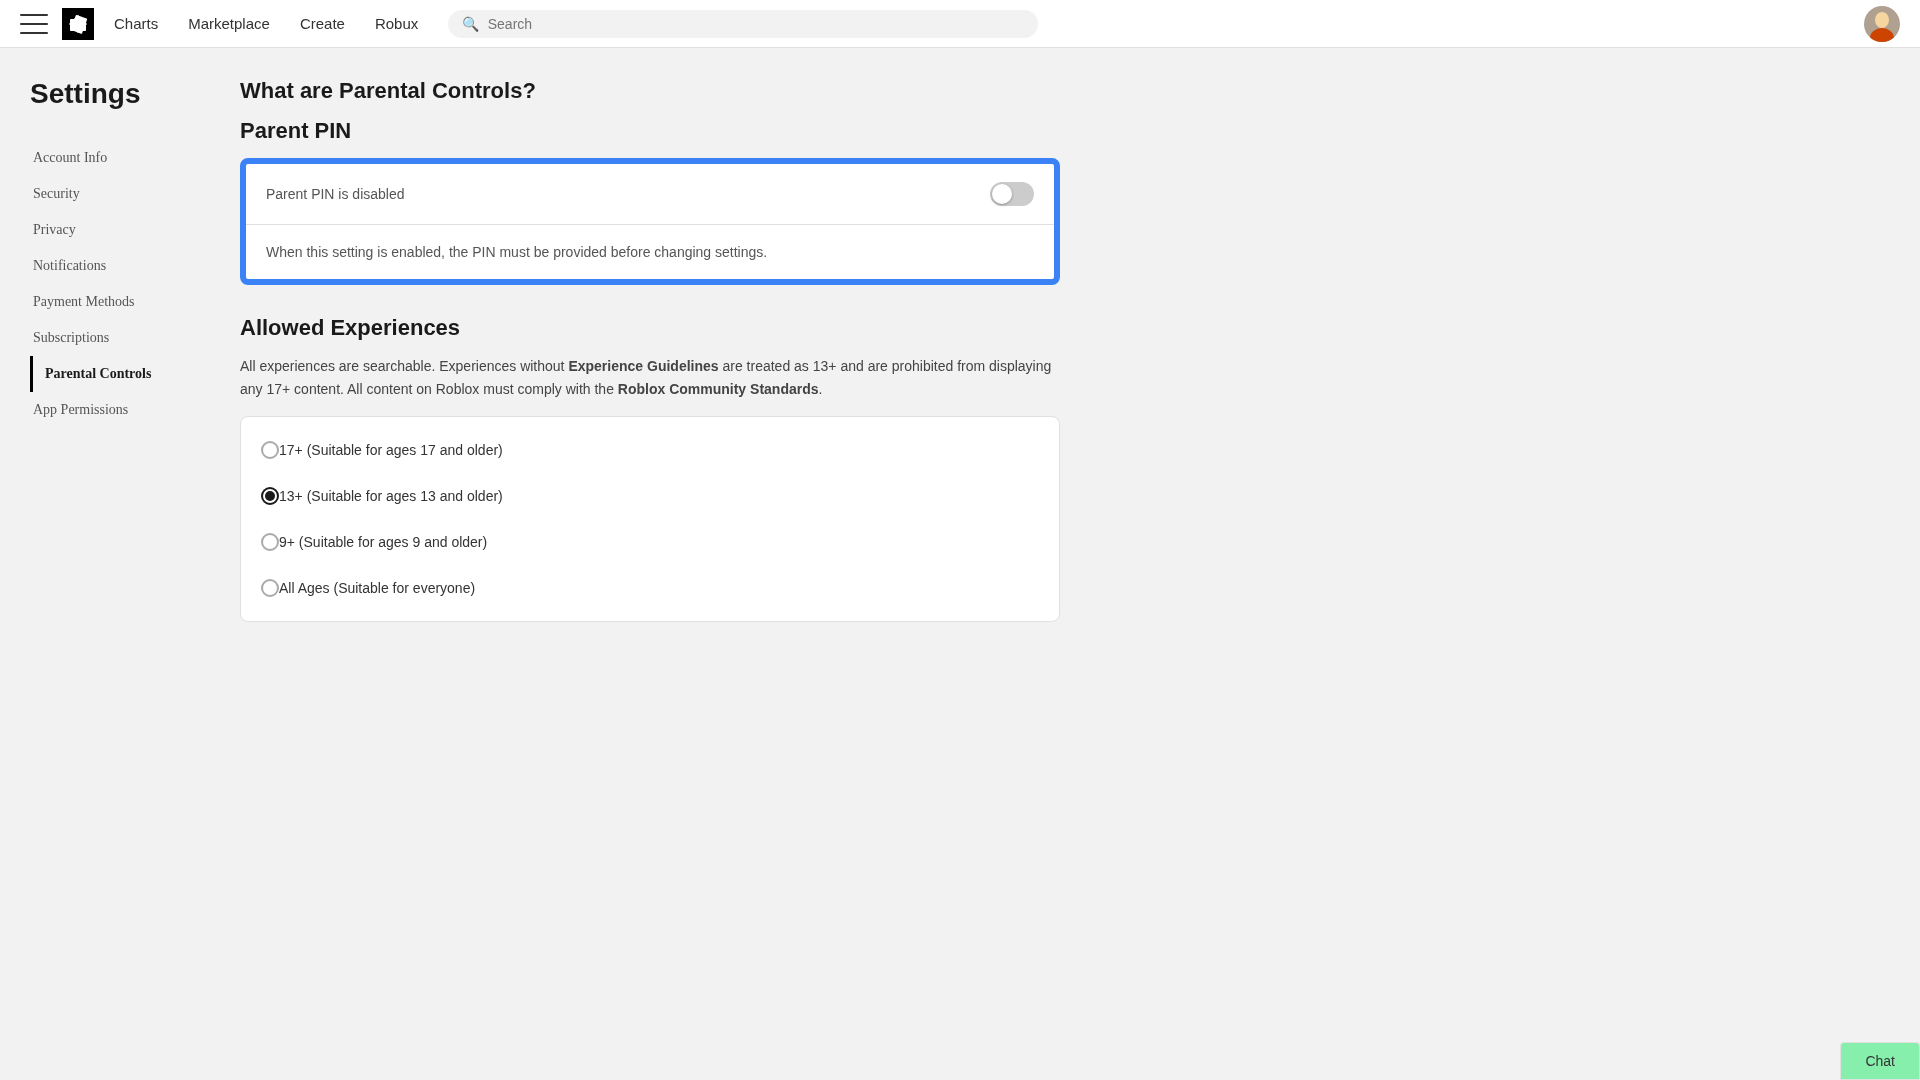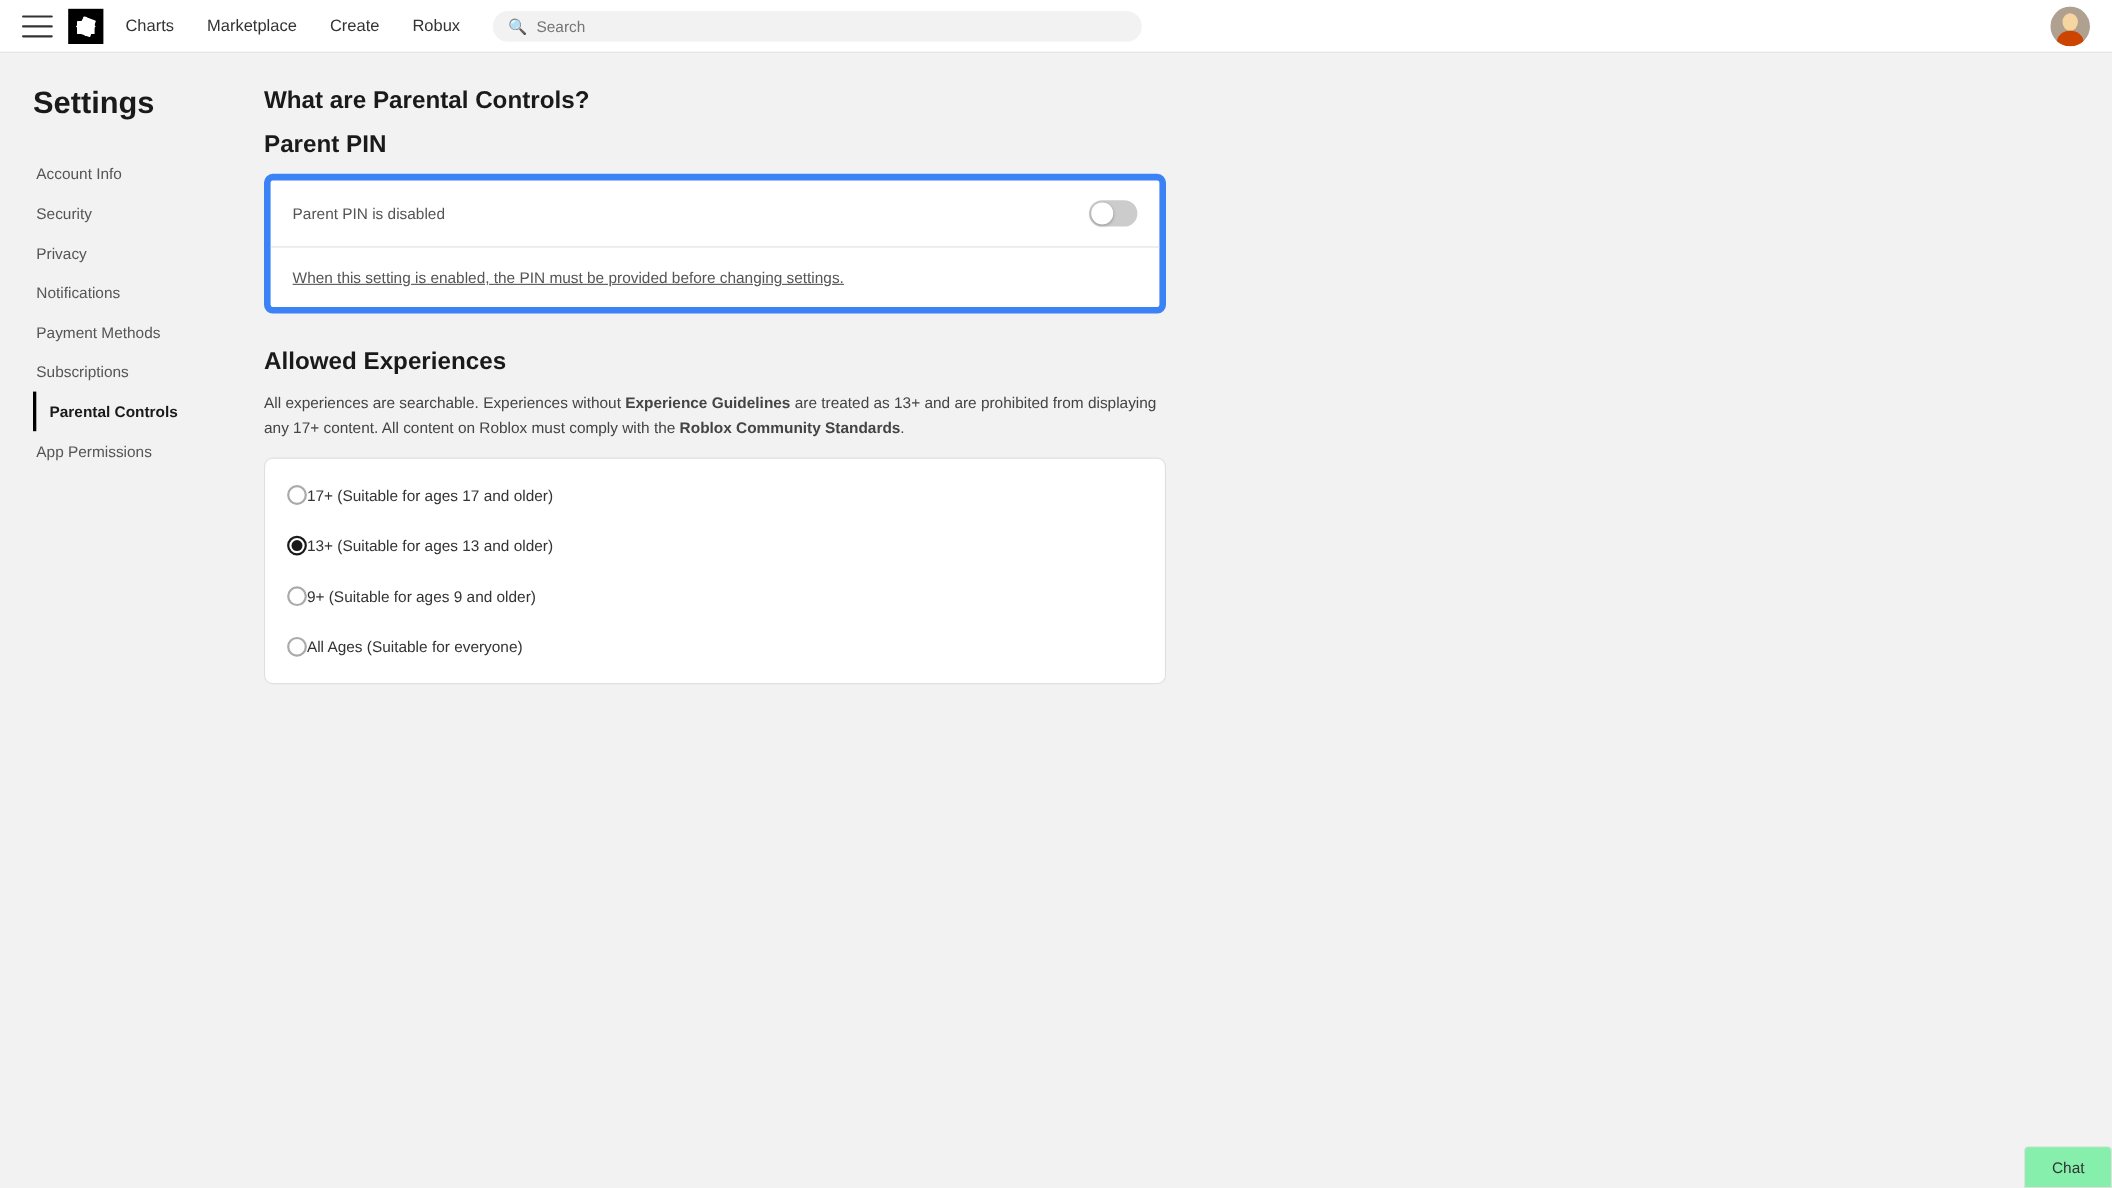--- a/index.html
+++ b/index.html
@@ -24,40 +24,40 @@
     .nav-search-icon { margin-right: 8px; color: #666; }
     .nav-right { margin-left: auto; display: flex; align-items: center; gap: 16px; }
     .nav-avatar { width: 36px; height: 36px; border-radius: 50%; background: #ccc; overflow: hidden; cursor: pointer; display: flex; align-items: center; justify-content: center; }
 
     
     .page { margin-top: 48px; display: flex; min-height: calc(100vh - 48px); background: #f2f2f2; }
 
     
     .sidebar { width: 200px; padding: 30px 0 30px 30px; flex-shrink: 0; }
     .page-title { font-size: 28px; font-weight: 700; margin-bottom: 30px; color: #1a1a1a; }
-    .sidebar-nav { display: flex; flex-direction: column; gap: 0; }
+    .sidebar-nav { display: flex; flex-direction: column; gap: 0; font-family: Liberation Serif, serif; }
     .sidebar-item {
       padding: 10px 16px 10px 0; font-size: 14px; color: #555; cursor: pointer;
       border-left: 3px solid transparent; text-decoration: none; display: block;
     }
     .sidebar-item.active { color: #1a1a1a; font-weight: 600; border-left: 3px solid #000; padding-left: 12px; }
 
     
     .main { flex: 1; padding: 30px 40px; max-width: 900px; }
 
     .section-title { font-size: 22px; font-weight: 700; margin-bottom: 14px; color: #1a1a1a; }
     .section-desc { font-size: 14px; color: #444; line-height: 1.6; margin-bottom: 24px; }
 
     
     .pin-card { background: #fff; border: 6px solid #3b82f6; border-radius: 8px; margin-bottom: 30px; }
     .pin-card-row {
       display: flex; align-items: center; justify-content: space-between;
       padding: 18px 20px; border-bottom: 1px solid #e0e0e0;
     }
-    .pin-card-info { padding: 16px 20px; font-size: 14px; color: #555; line-height: 1.6; text-decoration: underline; }
+    .pin-card-info { padding: 16px 20px; font-size: 14px; color: #555; line-height: 1.6; }
     .pin-status { font-size: 14px; color: #555; }
 
     
     .toggle {
       width: 44px; height: 24px; background: #ccc; border-radius: 12px; position: relative; cursor: pointer;
     }
     .toggle-knob {
       width: 20px; height: 20px; background: #fff; border-radius: 50%;
       position: absolute; top: 2px; left: 2px; transition: left 0.2s;
       box-shadow: 0 1px 3px rgba(0,0,0,0.3);

